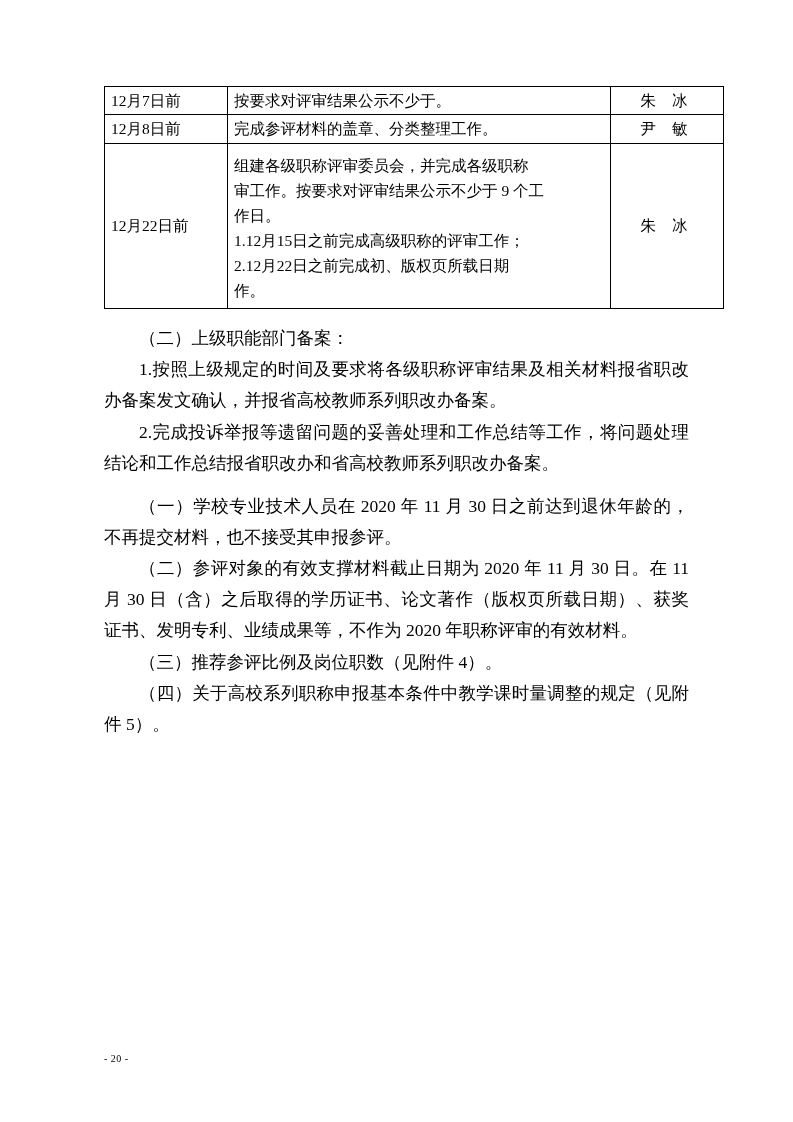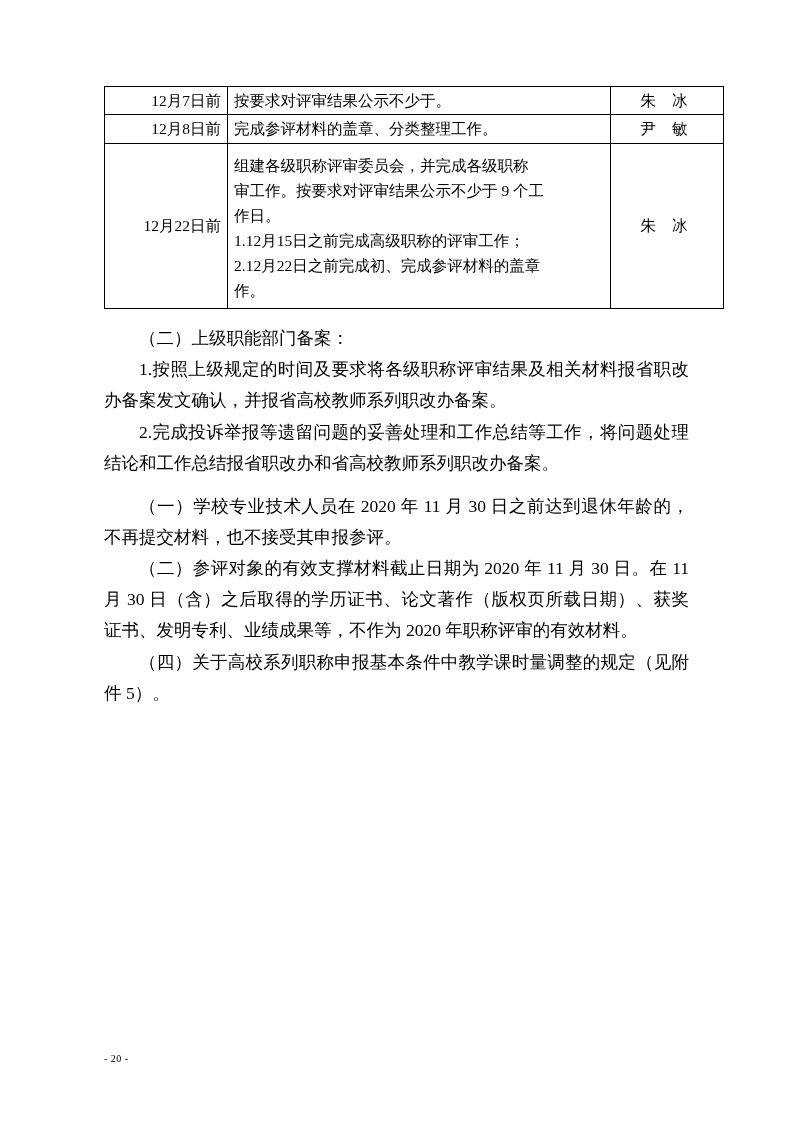--- a/index.html
+++ b/index.html
@@ -34,21 +34,21 @@
   table.sched td {
     border: 1px solid #000;
     padding: 2px 6px;
     font-size: 15.5px;
     line-height: 1.5;
     vertical-align: middle;
     color: #000;
   }
   td.col-date {
     width: 110px;
-    text-align: right;
+    text-align: left;
     white-space: nowrap;
     border-radius: 10px;
   }
   td.col-task {
     width: 370px;
     text-align: left;
   }
   td.col-owner {
     width: 100px;
     text-align: center;
@@ -127,39 +127,40 @@
           </td>
           <td class="col-owner">尹 敏</td>
         </tr>
         <tr class="tall">
           <td class="col-date">12月22日前</td>
           <td class="col-task">
             <p>组建各级职称评审委员会，并完成各级职称</p>
             <p>审工作。按要求对评审结果公示不少于 9 个工</p>
             <p>作日。</p>
             <p>1.12月15日之前完成高级职称的评审工作；</p>
-            <p>2.12月22日之前完成初、完成参评材料的盖章</p>
+            <p>2.12月22日之前完成初、版权页所载日期</p>
             <p>作。</p>
           </td>
           <td class="col-owner">朱 冰</td>
         </tr>
       </tbody>
     </table>
 
     <div class="spacer-top"></div>
 
     <p class="para indent">（二）上级职能部门备案：</p>
     <p class="para indent">1.按照上级规定的时间及要求将各级职称评审结果及相关材料报省职改办备案发文确认，并报省高校教师系列职改办备案。</p>
     <p class="para indent">2.完成投诉举报等遗留问题的妥善处理和工作总结等工作，将问题处理结论和工作总结报省职改办和省高校教师系列职改办备案。</p>
 
     <div class="gap"></div>
 
 
     <div class="gap"></div>
 
     <p class="para indent">（一）学校专业技术人员在 2020 年 11 月 30 日之前达到退休年龄的，不再提交材料，也不接受其申报参评。</p>
     <p class="para indent">（二）参评对象的有效支撑材料截止日期为 2020 年 11 月 30 日。在 11 月 30 日（含）之后取得的学历证书、论文著作（版权页所载日期）、获奖证书、发明专利、业绩成果等，不作为 2020 年职称评审的有效材料。</p>
+    <p class="para indent">（三）推荐参评比例及岗位职数（见附件 4）。</p>
     <p class="para indent">（四）关于高校系列职称申报基本条件中教学课时量调整的规定（见附件 5）。</p>
 
   </div>
 
   <div class="footer">- 20 -</div>
 </div>
 
 </body></html>

